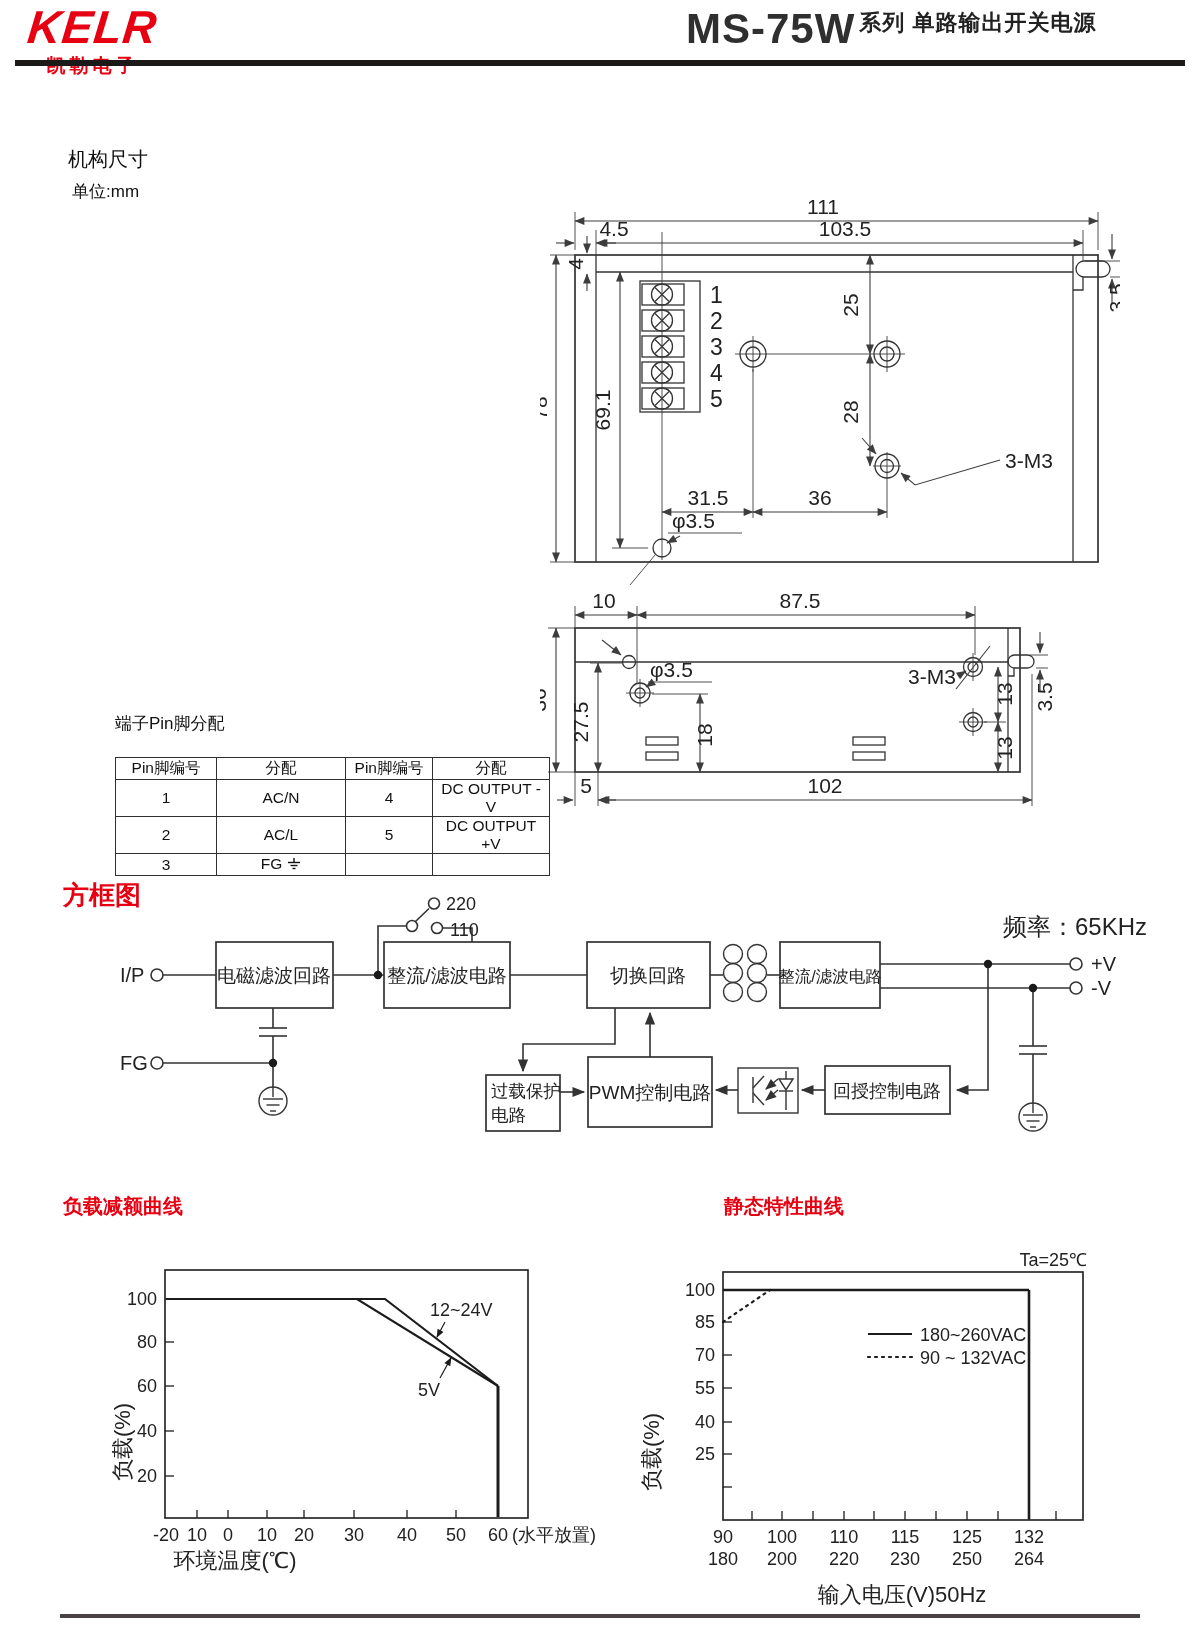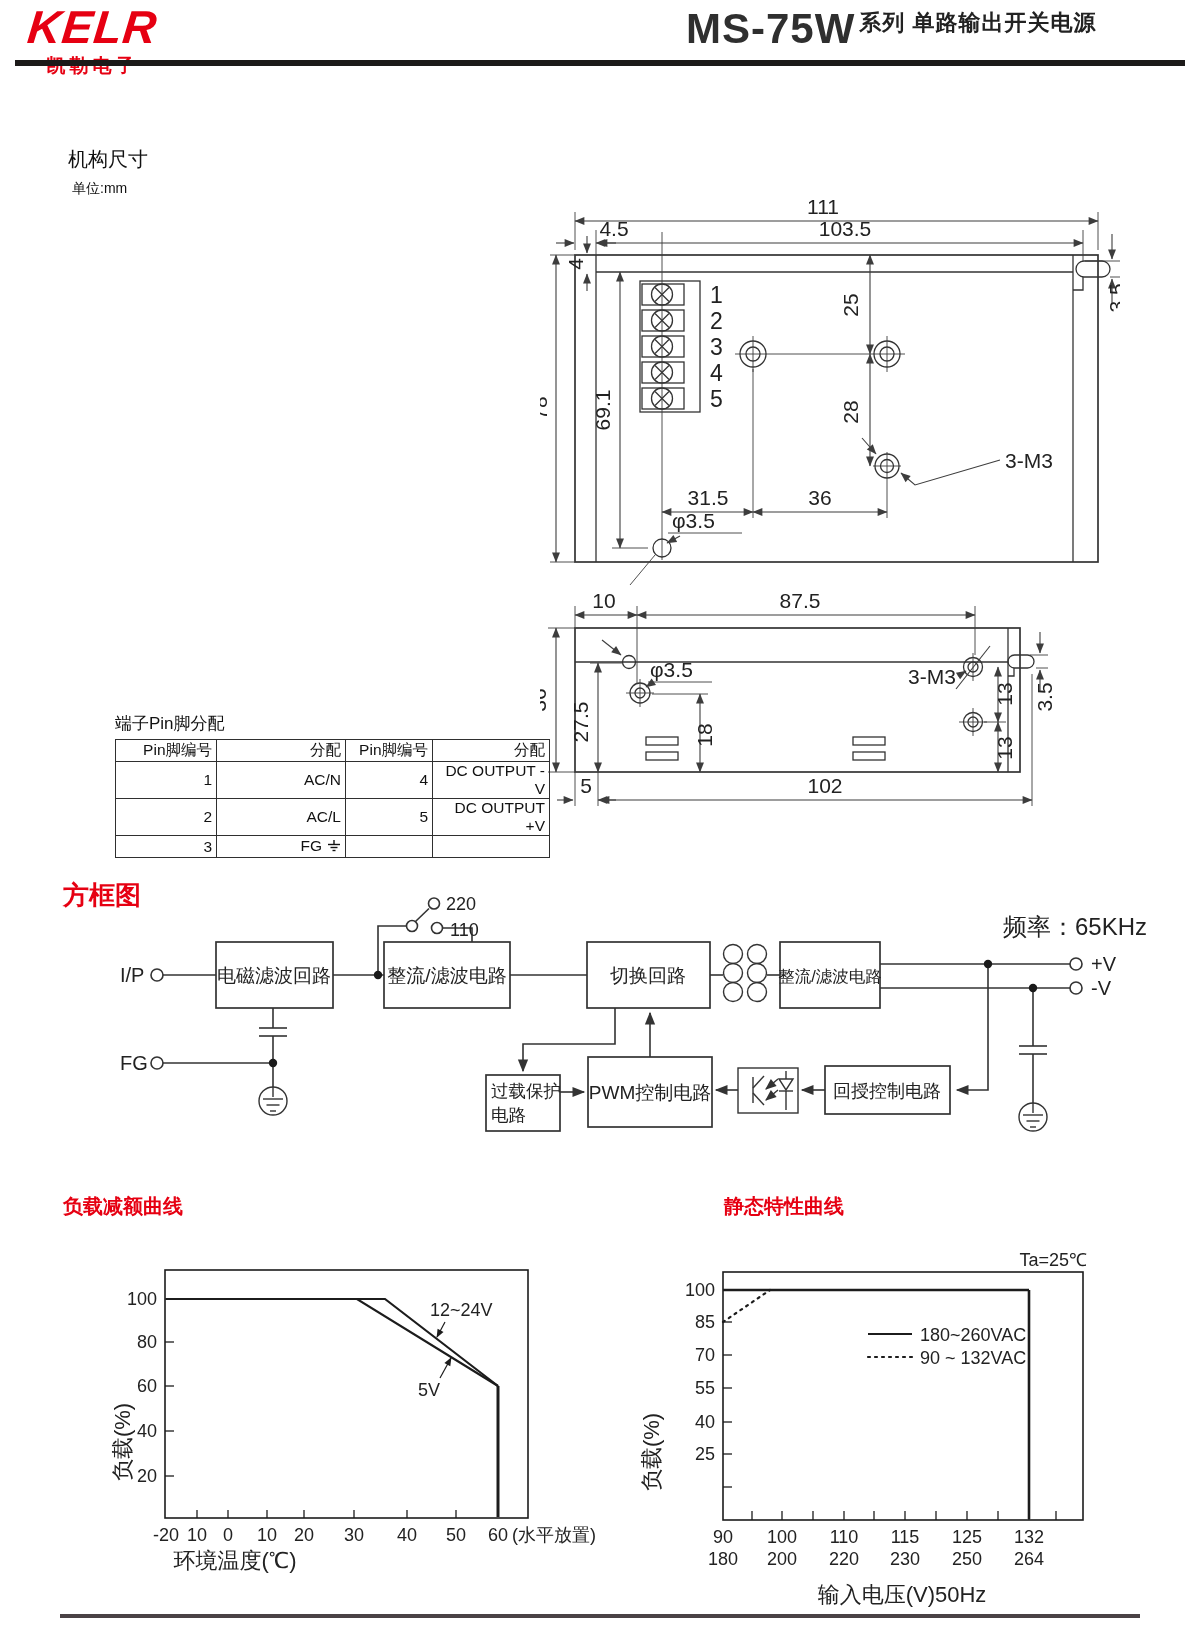--- a/index.html
+++ b/index.html
@@ -7,26 +7,26 @@
   .abs{position:absolute}
   
   .logo-kelr{color:#e60012;font-weight:bold;font-style:italic;font-size:46px;line-height:1;letter-spacing:1px;transform:skewX(-6deg)}
   .logo-sub{color:#e60012;font-weight:bold;font-size:19px;letter-spacing:4px;margin-top:3px;text-align:center}
   .title-row{display:flex;}
   .title-model{font-size:42px;font-weight:bold;color:#2f2f2f;line-height:1;letter-spacing:1px}
   .title-series{font-size:22px;font-weight:bold;color:#222;margin-left:4px;margin-bottom:2px;letter-spacing:1px}
   .rule-top{background:#1c1a19;height:6px}
   .rule-bottom{background:#4a4245;height:4px}
   .sec-title{font-size:20px;font-weight:normal;color:#111}
-  .sec-sub{font-size:14px;color:#111}
+  .sec-sub{font-size:17px;color:#111}
   .red-title{font-size:20px;font-weight:bold;color:#e60012}
   
-  .pin-title{font-size:17px;color:#111;margin-bottom:4px}
+  .pin-title{font-size:17px;color:#111;margin-bottom:22px}
   table.pins{border-collapse:collapse}
-  table.pins td{border:1.6px solid #2f2f2f;height:21px;text-align:right;font-size:15.5px;color:#111;padding:0 4px}
+  table.pins td{border:1.6px solid #2f2f2f;height:21px;text-align:center;font-size:15.5px;color:#111;padding:0 4px}
   .gicon{display:inline-block;vertical-align:-1px;margin-left:5px}
   
   svg .obj{fill:none;stroke:#333;stroke-width:1.7}
   svg .obj2{fill:none;stroke:#333;stroke-width:1.3}
   svg .dl{stroke:#3d3d3d;stroke-width:1.1;fill:none}
   svg .ext{stroke:#3d3d3d;stroke-width:0.9;fill:none}
   svg .wire{stroke:#333;stroke-width:1.6;fill:none}
   svg .thin{stroke:#333;stroke-width:1.4;fill:none}
   svg text{font-family:"Liberation Sans",sans-serif;fill:#222}
   svg .d{font-size:21px}

